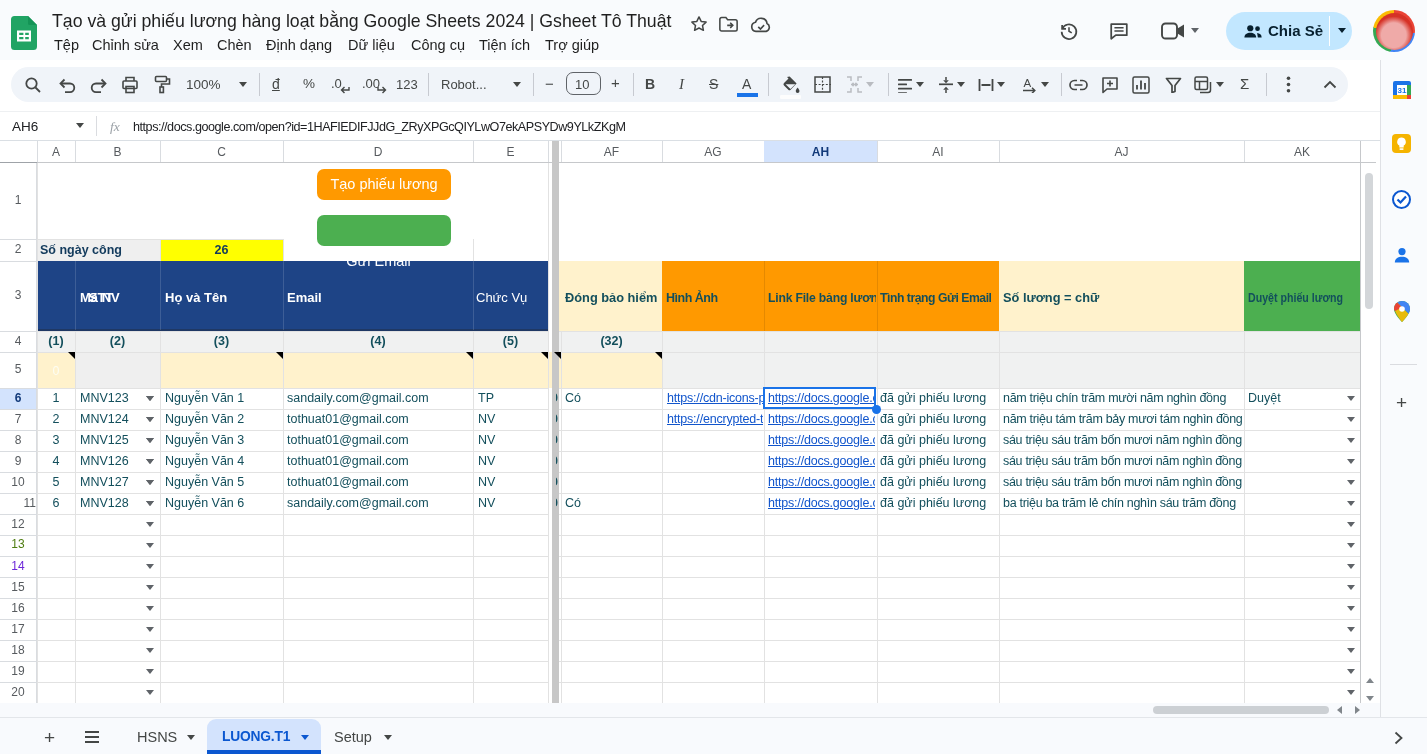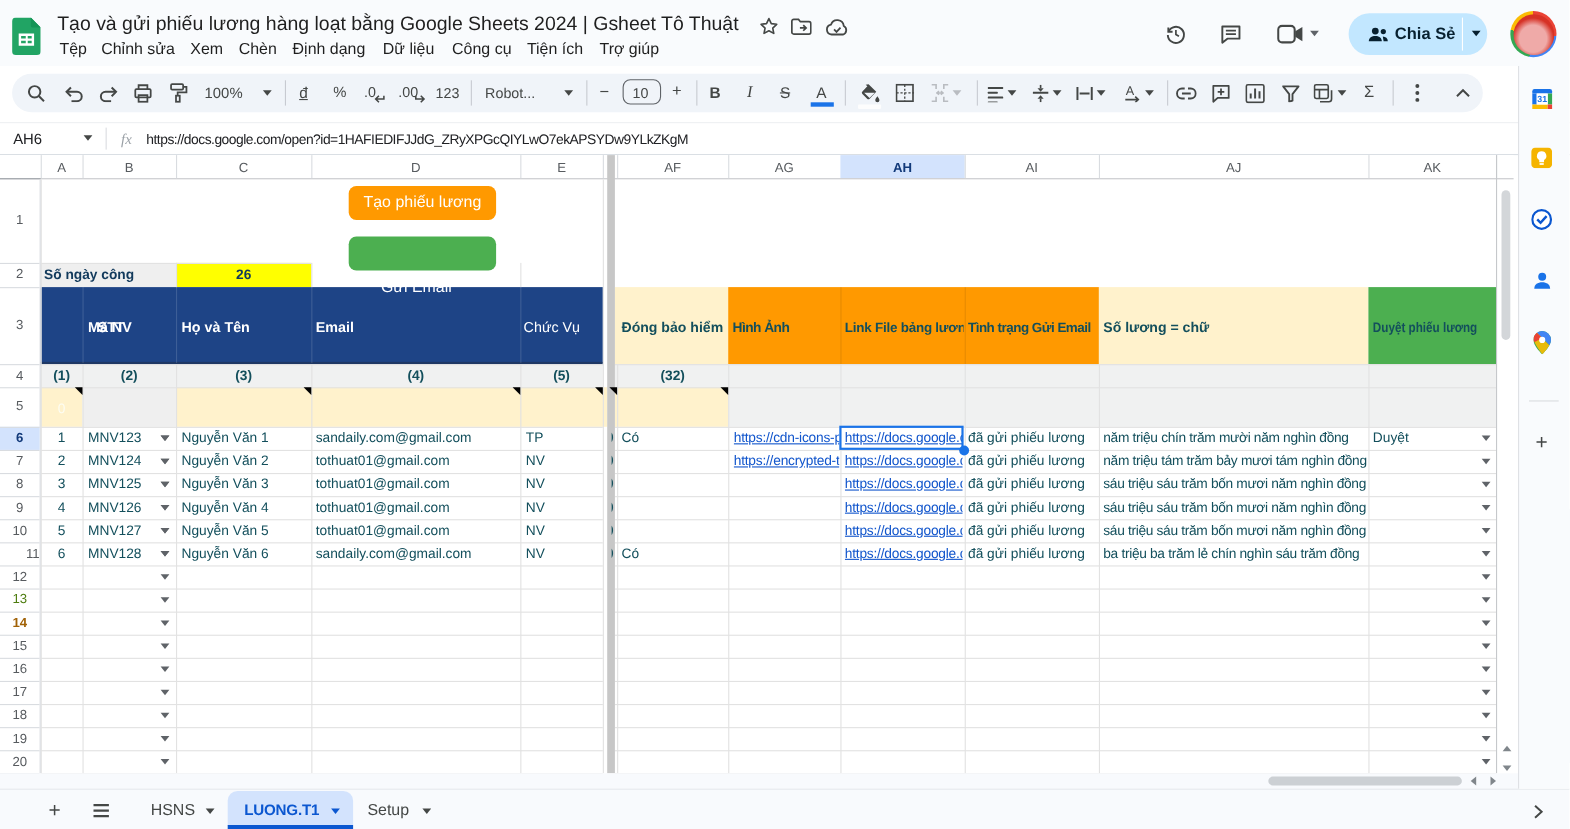--- a/index.html
+++ b/index.html
@@ -319,21 +319,21 @@
 <div class="t" style="left:0;top:453.5px;width:36px;text-align:center;font-size:12px;font-weight:400;color:#575b5f;">9</div>
 <div class="hline" style="left:0;top:493px;width:36px;background:#d9dce0;"></div>
 <div class="t" style="left:0;top:474.5px;width:36px;text-align:center;font-size:12px;font-weight:400;color:#575b5f;">10</div>
 <div class="hline" style="left:0;top:514px;width:36px;background:#d9dce0;"></div>
 <div class="t" style="left:0;top:495.5px;width:36px;text-align:right;font-size:12px;font-weight:400;color:#575b5f;">11</div>
 <div class="hline" style="left:0;top:535px;width:36px;background:#d9dce0;"></div>
 <div class="t" style="left:0;top:516.5px;width:36px;text-align:center;font-size:12px;font-weight:400;color:#575b5f;">12</div>
 <div class="hline" style="left:0;top:556px;width:36px;background:#d9dce0;"></div>
 <div class="t" style="left:0;top:537px;width:36px;text-align:center;font-size:12px;font-weight:400;color:#4d7c0f;">13</div>
 <div class="hline" style="left:0;top:577px;width:36px;background:#d9dce0;"></div>
-<div class="t" style="left:0;top:558.5px;width:36px;text-align:center;font-size:12px;font-weight:700;color:#a16207;">14</div>
+<div class="t" style="left:0;top:558.5px;width:36px;text-align:center;font-size:12px;font-weight:400;color:#6d28d9;">14</div>
 <div class="hline" style="left:0;top:598px;width:36px;background:#d9dce0;"></div>
 <div class="t" style="left:0;top:579.5px;width:36px;text-align:center;font-size:12px;font-weight:400;color:#575b5f;">15</div>
 <div class="hline" style="left:0;top:619px;width:36px;background:#d9dce0;"></div>
 <div class="t" style="left:0;top:600.5px;width:36px;text-align:center;font-size:12px;font-weight:400;color:#575b5f;">16</div>
 <div class="hline" style="left:0;top:640px;width:36px;background:#d9dce0;"></div>
 <div class="t" style="left:0;top:621.5px;width:36px;text-align:center;font-size:12px;font-weight:400;color:#575b5f;">17</div>
 <div class="hline" style="left:0;top:661px;width:36px;background:#d9dce0;"></div>
 <div class="t" style="left:0;top:642.5px;width:36px;text-align:center;font-size:12px;font-weight:400;color:#575b5f;">18</div>
 <div class="hline" style="left:0;top:682px;width:36px;background:#d9dce0;"></div>
 <div class="t" style="left:0;top:663.5px;width:36px;text-align:center;font-size:12px;font-weight:400;color:#575b5f;">19</div>

